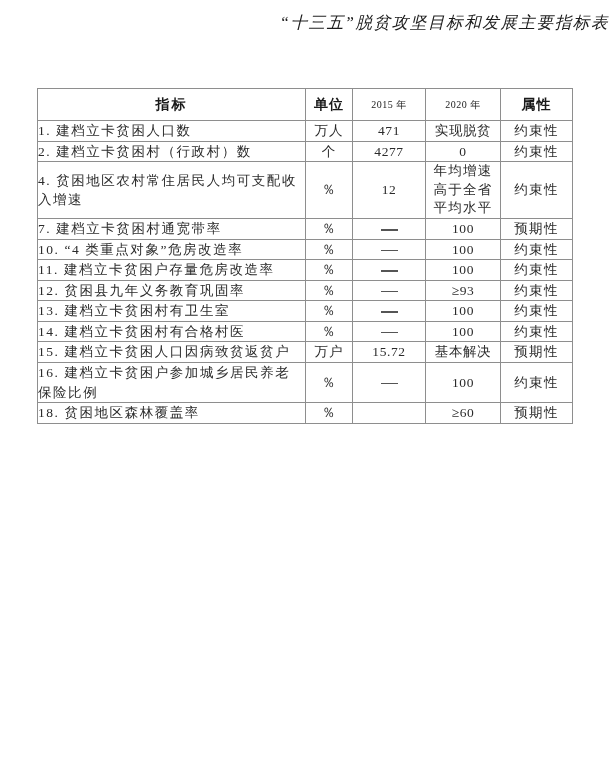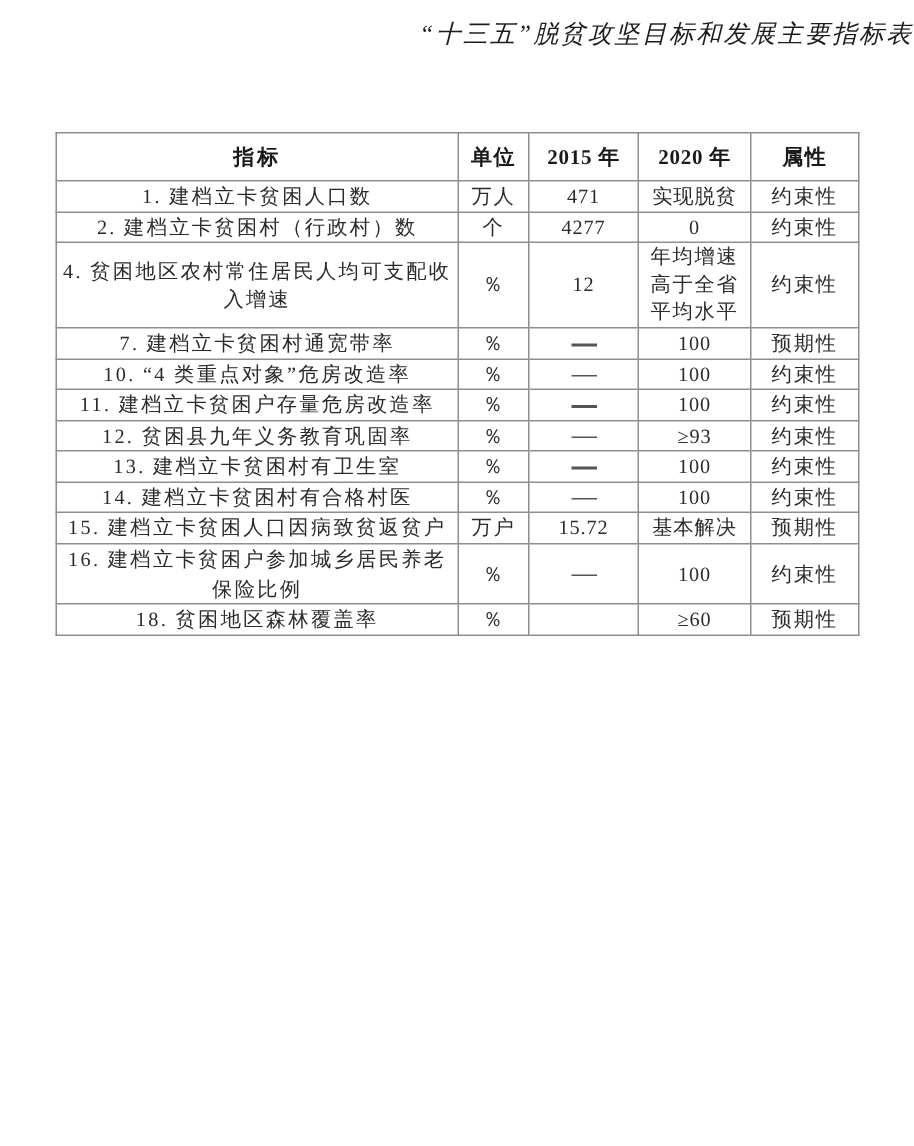--- a/index.html
+++ b/index.html
@@ -82,35 +82,35 @@
     font-family: "DejaVu Sans", "Liberation Sans", sans-serif;
     font-weight: 700;
     font-size: 14px;
     letter-spacing: 1px;
     color: #1a1a1a;
     text-align: center;
     border-bottom: 1.5px solid #6e6e6e;
   }
   thead th.th-name { letter-spacing: 2px; }
   thead th.th-year {
-    font-weight: 700;
-    font-family: "Liberation Serif", "DejaVu Serif", serif;
-    font-size: 14px;
+    font-weight: 400;
+    font-family: "Liberation Serif", "DejaVu Serif", serif;
+    font-size: 10px;
     letter-spacing: 0.5px;
   }
 
   
   tbody td {
     font-size: 13.5px;
     color: #2b2b2b;
     line-height: 1.45;
   }
 
   td.cell-name {
-    text-align: center;
+    text-align: left;
     padding: 4px 6px 4px 7px;
     letter-spacing: 1.55px;
     font-family: "Liberation Serif", "DejaVu Serif", serif;
   }
   td.cell-unit,
   td.cell-y15,
   td.cell-y20,
   td.cell-attr {
     text-align: center;
     padding: 4px 2px;

